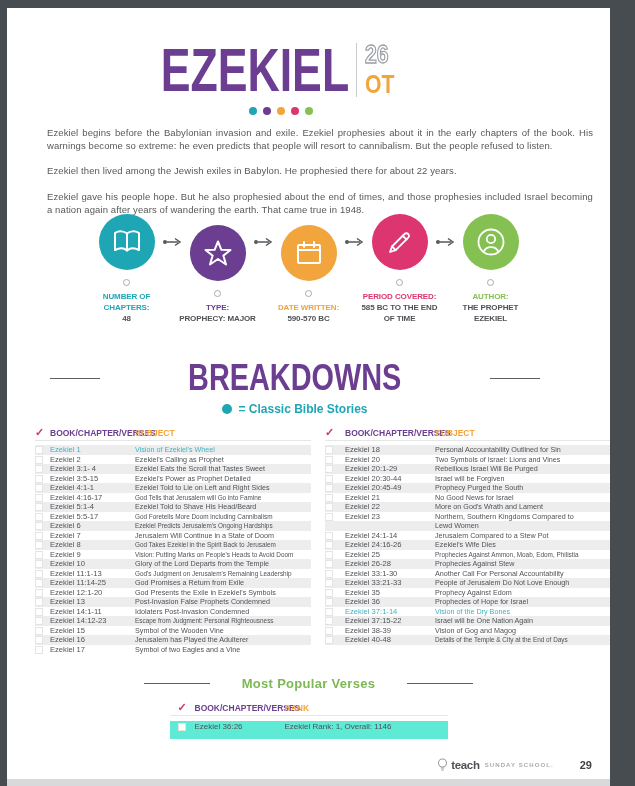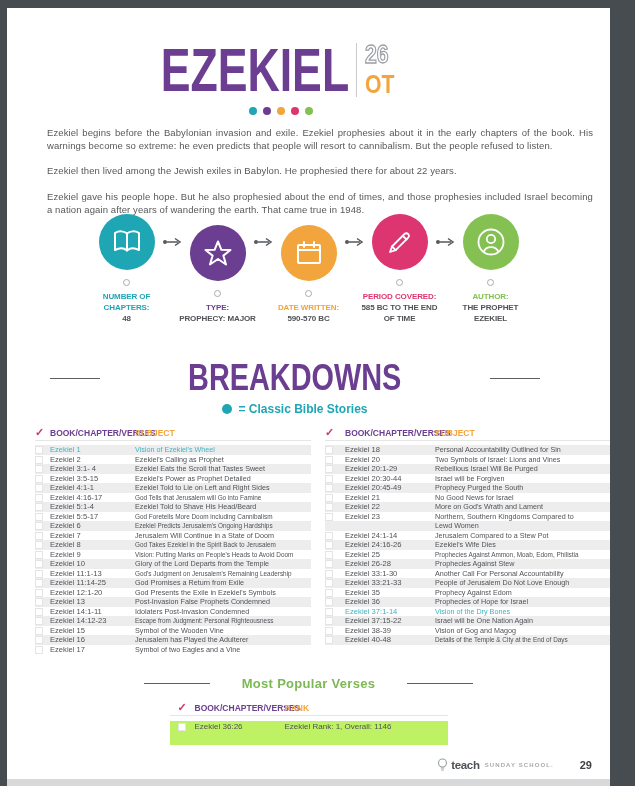--- a/index.html
+++ b/index.html
@@ -74,21 +74,21 @@
   
   .popular{position:absolute;top:668px;left:0;width:603px;}
   .pop-title-row{display:flex;align-items:center;justify-content:center;gap:32px;}
   .pop-line{width:66px;height:1px;background:#5c5e60;}
   .pop-title{margin:0;font-size:13px;font-weight:700;color:#7cb854;letter-spacing:0.3px;}
   .pop-table{position:relative;margin:9px auto 0;width:278px;}
   .pop-head{position:relative;height:15px;border-bottom:1px solid #e6e6e6;}
   .pop-head .check{position:absolute;left:8px;top:1px;color:#cf3a6e;font-size:11px;font-weight:700;}
   .pop-head .h-ref{left:25px;} .pop-head .h-rank{position:absolute;top:3px;left:115px;
       font-size:8.5px;font-weight:700;color:#f2a43d;}
-  .pop-row{position:relative;height:24px;margin-top:5px;background:#bef264;}
+  .pop-row{position:relative;height:18px;margin-top:5px;background:#5eead4;}
   .pop-row .cbox{left:8px;top:2px;}
   .pop-row .ref{left:25px;font-size:8px;line-height:11px;}
   .pop-row .rank{position:absolute;left:115px;top:0;font-size:8px;line-height:11px;color:#4f5256;white-space:nowrap;}
 
   
   .footer{position:absolute;top:750px;left:0;width:585px;display:flex;justify-content:flex-end;align-items:center;}
   .brand{display:flex;align-items:center;gap:3px;}
   .brand-name{font-size:11.5px;font-weight:700;color:#4f5256;letter-spacing:-0.3px;}
   .brand-suffix{font-size:6px;font-weight:700;color:#a9abad;letter-spacing:1.1px;margin-left:2px;}
   .page-num{font-size:11px;font-weight:700;color:#3f4245;margin-left:26px;}

